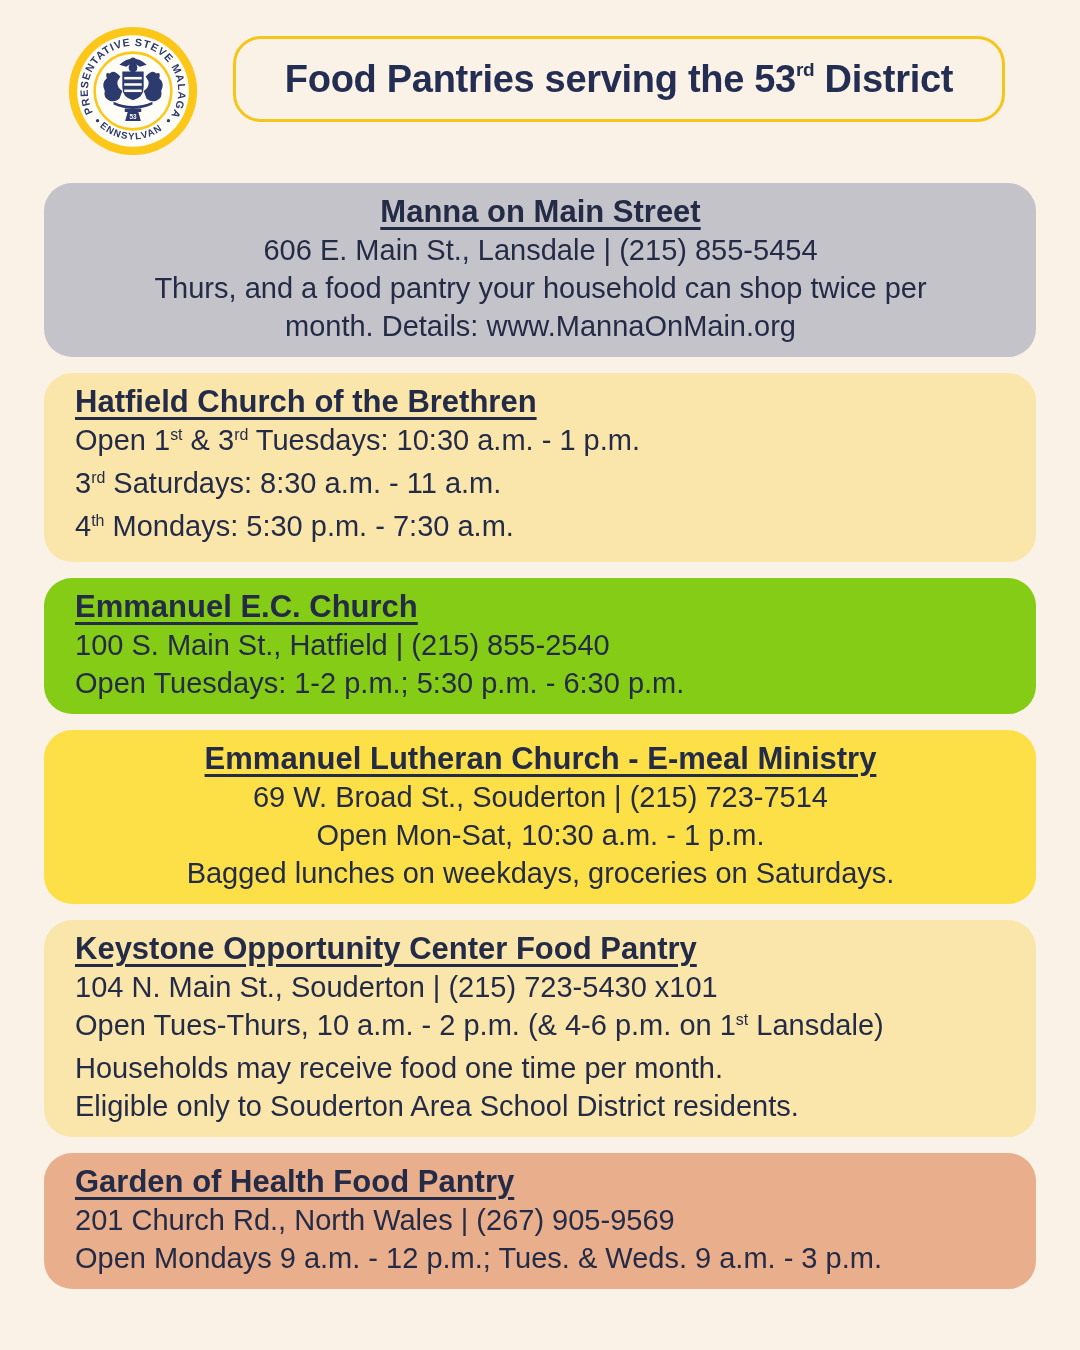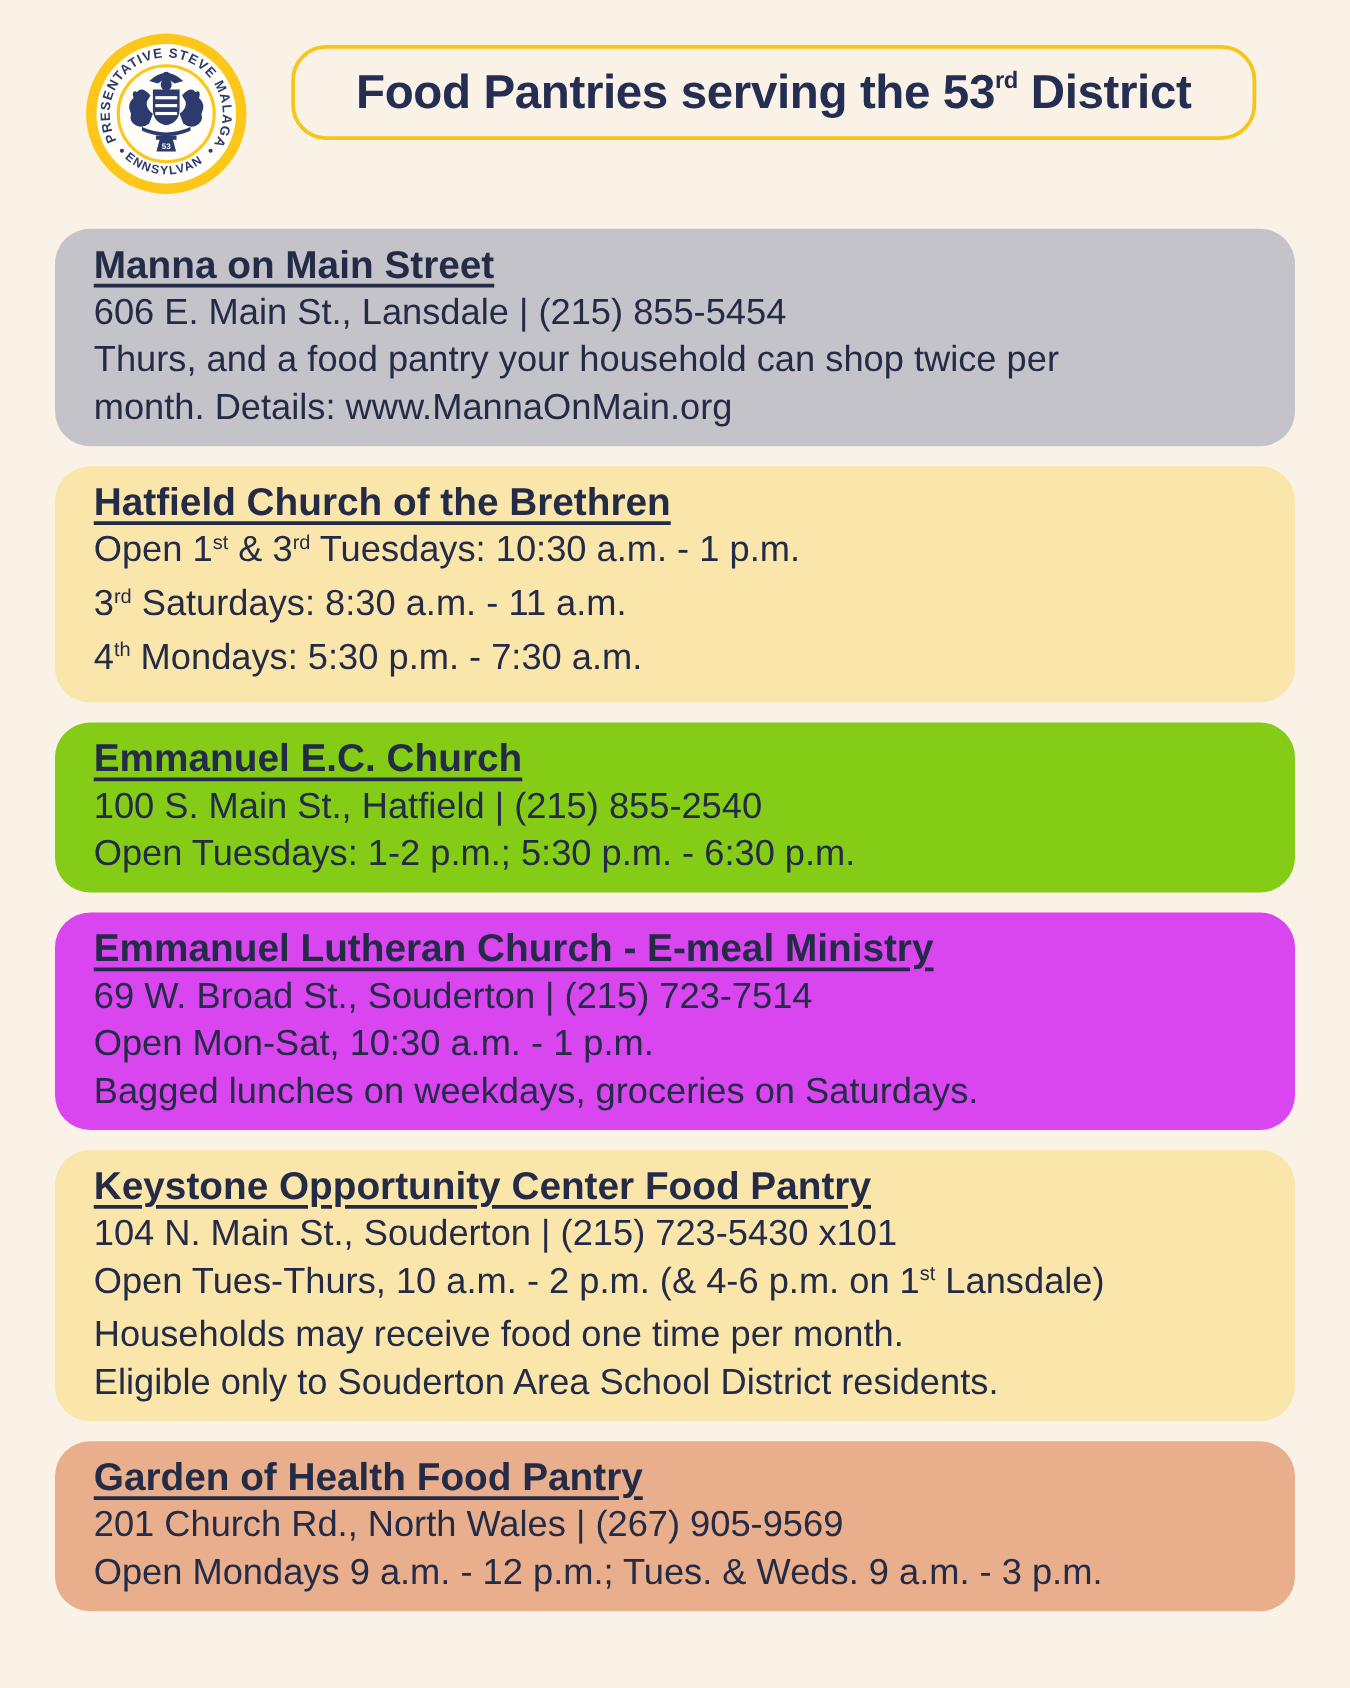--- a/index.html
+++ b/index.html
@@ -19,21 +19,21 @@
   
   .header { position: relative; height: 183px; }
   .seal {
     position: absolute;
     left: 65px; top: 23px;
     width: 136px; height: 136px;
   }
   .title-box {
     position: absolute;
     left: 233px; top: 36px;
-    width: 772px; height: 76px;
+    width: 772px; height: 86px;
     border: 3px solid #f5c518;
     border-radius: 28px;
     display: flex; align-items: center; justify-content: center;
     background: #faf1e7;
   }
   .title-text {
     color: #242e52;
     font-size: 38px;
     font-weight: 700;
     letter-spacing: -0.3px;
@@ -42,21 +42,21 @@
   .sup-lg { font-size: 0.5em; position: relative; top: -0.8em; }
 
   
   .cards { padding: 0 44px; }
   .card {
     border-radius: 28px;
     padding: 10px 30px 12px 31px;
     margin-bottom: 16px;
     color: #242b47;
   }
-  .card--gray   { background: #c4c3ca; }
+  .card--gray   { background: #c4c3ca; text-align: center; }
   .card--yellow { background: #fae6ab; }
   .card--orange { background: #e9ae8b; }
   .card-heading {
     font-size: 31px;
     font-weight: 700;
     line-height: 38px;
     text-decoration: underline;
     text-decoration-thickness: 2.5px;
     text-underline-offset: 5px;
   }
@@ -133,21 +133,21 @@
       <p class="line"><span>3</span><span class="sup">rd</span><span> Saturdays: 8:30 a.m. - 11 a.m.</span></p>
       <p class="line"><span>4</span><span class="sup">th</span><span> Mondays: 5:30 p.m. - 7:30 a.m.</span></p>
     </section>
 
     <section class="card card--orange" style="background: #84cc16;">
       <h2 class="card-heading">Emmanuel E.C. Church</h2>
       <p class="line">100 S. Main St., Hatfield | (215) 855-2540</p>
       <p class="line">Open Tuesdays: 1-2 p.m.; 5:30 p.m. - 6:30 p.m.</p>
     </section>
 
-    <section class="card card--gray" style="background: #d946ef;">
+    <section class="card card--gray" style="background: #fde047;">
       <h2 class="card-heading">Emmanuel Lutheran Church - E-meal Ministry</h2>
       <p class="line">69 W. Broad St., Souderton | (215) 723-7514</p>
       <p class="line">Open Mon-Sat, 10:30 a.m. - 1 p.m.</p>
       <p class="line">Bagged lunches on weekdays, groceries on Saturdays.</p>
     </section>
 
     <section class="card card--yellow" style="background: rgb(250, 230, 171);">
       <h2 class="card-heading">Keystone Opportunity Center Food Pantry</h2>
       <p class="line">104 N. Main St., Souderton | (215) 723-5430 x101</p>
       <p class="line"><span>Open Tues-Thurs, 10 a.m. - 2 p.m. (&amp; 4-6 p.m. on 1</span><span class="sup">st</span><span> Lansdale)</span></p>

